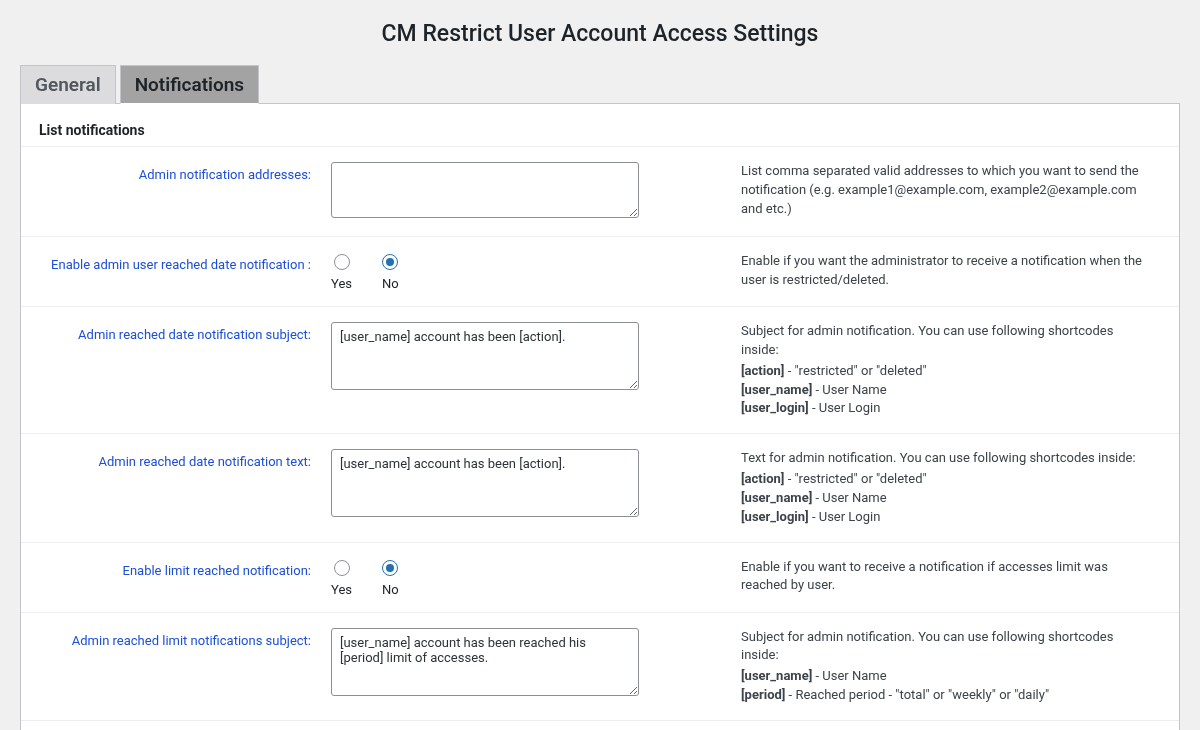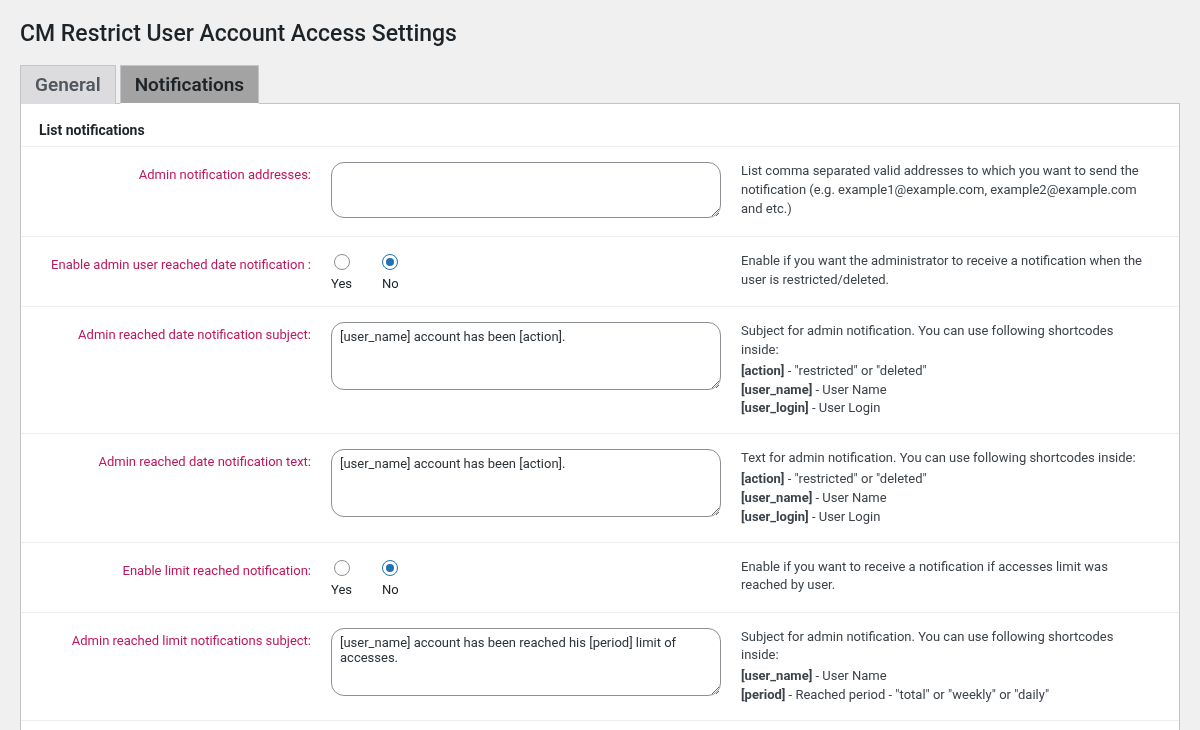--- a/index.html
+++ b/index.html
@@ -8,20 +8,21 @@
       background: #f0f0f1;
       color: #1d2327;
       font-size: 13px;
     }
     .wrap { padding: 20px; }
     h1 {
       font-size: 23px;
       font-weight: 500;
       margin-bottom: 18px;
       color: #1d2327;
+      text-align: center;
     }
     .nav-tab-wrapper {
       border-bottom: 1px solid #c3c4c7;
       margin: 0;
       padding: 0;
       display: flex;
     }
     .nav-tab {
       background: #dcdcde;
       border: 1px solid #c3c4c7;
@@ -56,42 +57,42 @@
       border-collapse: collapse;
     }
     .form-table tr {
       border-top: 1px solid #eceeef;
     }
     .form-table th {
       width: 300px;
       padding: 20px 10px 20px 20px;
       text-align: right;
       font-weight: 400;
-      color: #be185d;
+      color: #1d4ed8;
       vertical-align: top;
       font-size: 13px;
     }
     .form-table td.field {
       width: 420px;
       padding: 15px 20px 15px 10px;
       vertical-align: top;
     }
     .form-table td.desc {
       padding: 15px 30px 15px 0;
       vertical-align: top;
       color: #3c434a;
       line-height: 1.45;
       font-size: 13px;
     }
     textarea {
-      width: 390px;
+      width: 308px;
       min-height: 56px;
       padding: 6px 8px;
       border: 1px solid #8c8f94;
-      border-radius: 13px;
+      border-radius: 3px;
       font-family: inherit;
       font-size: 13px;
       resize: both;
       color: #2c3338;
     }
     textarea.tall { min-height: 68px; }
     .radio-row { display: flex; align-items: center; gap: 30px; padding-top: 2px; }
     .radio-item {
       display: inline-flex;
       align-items: center;

